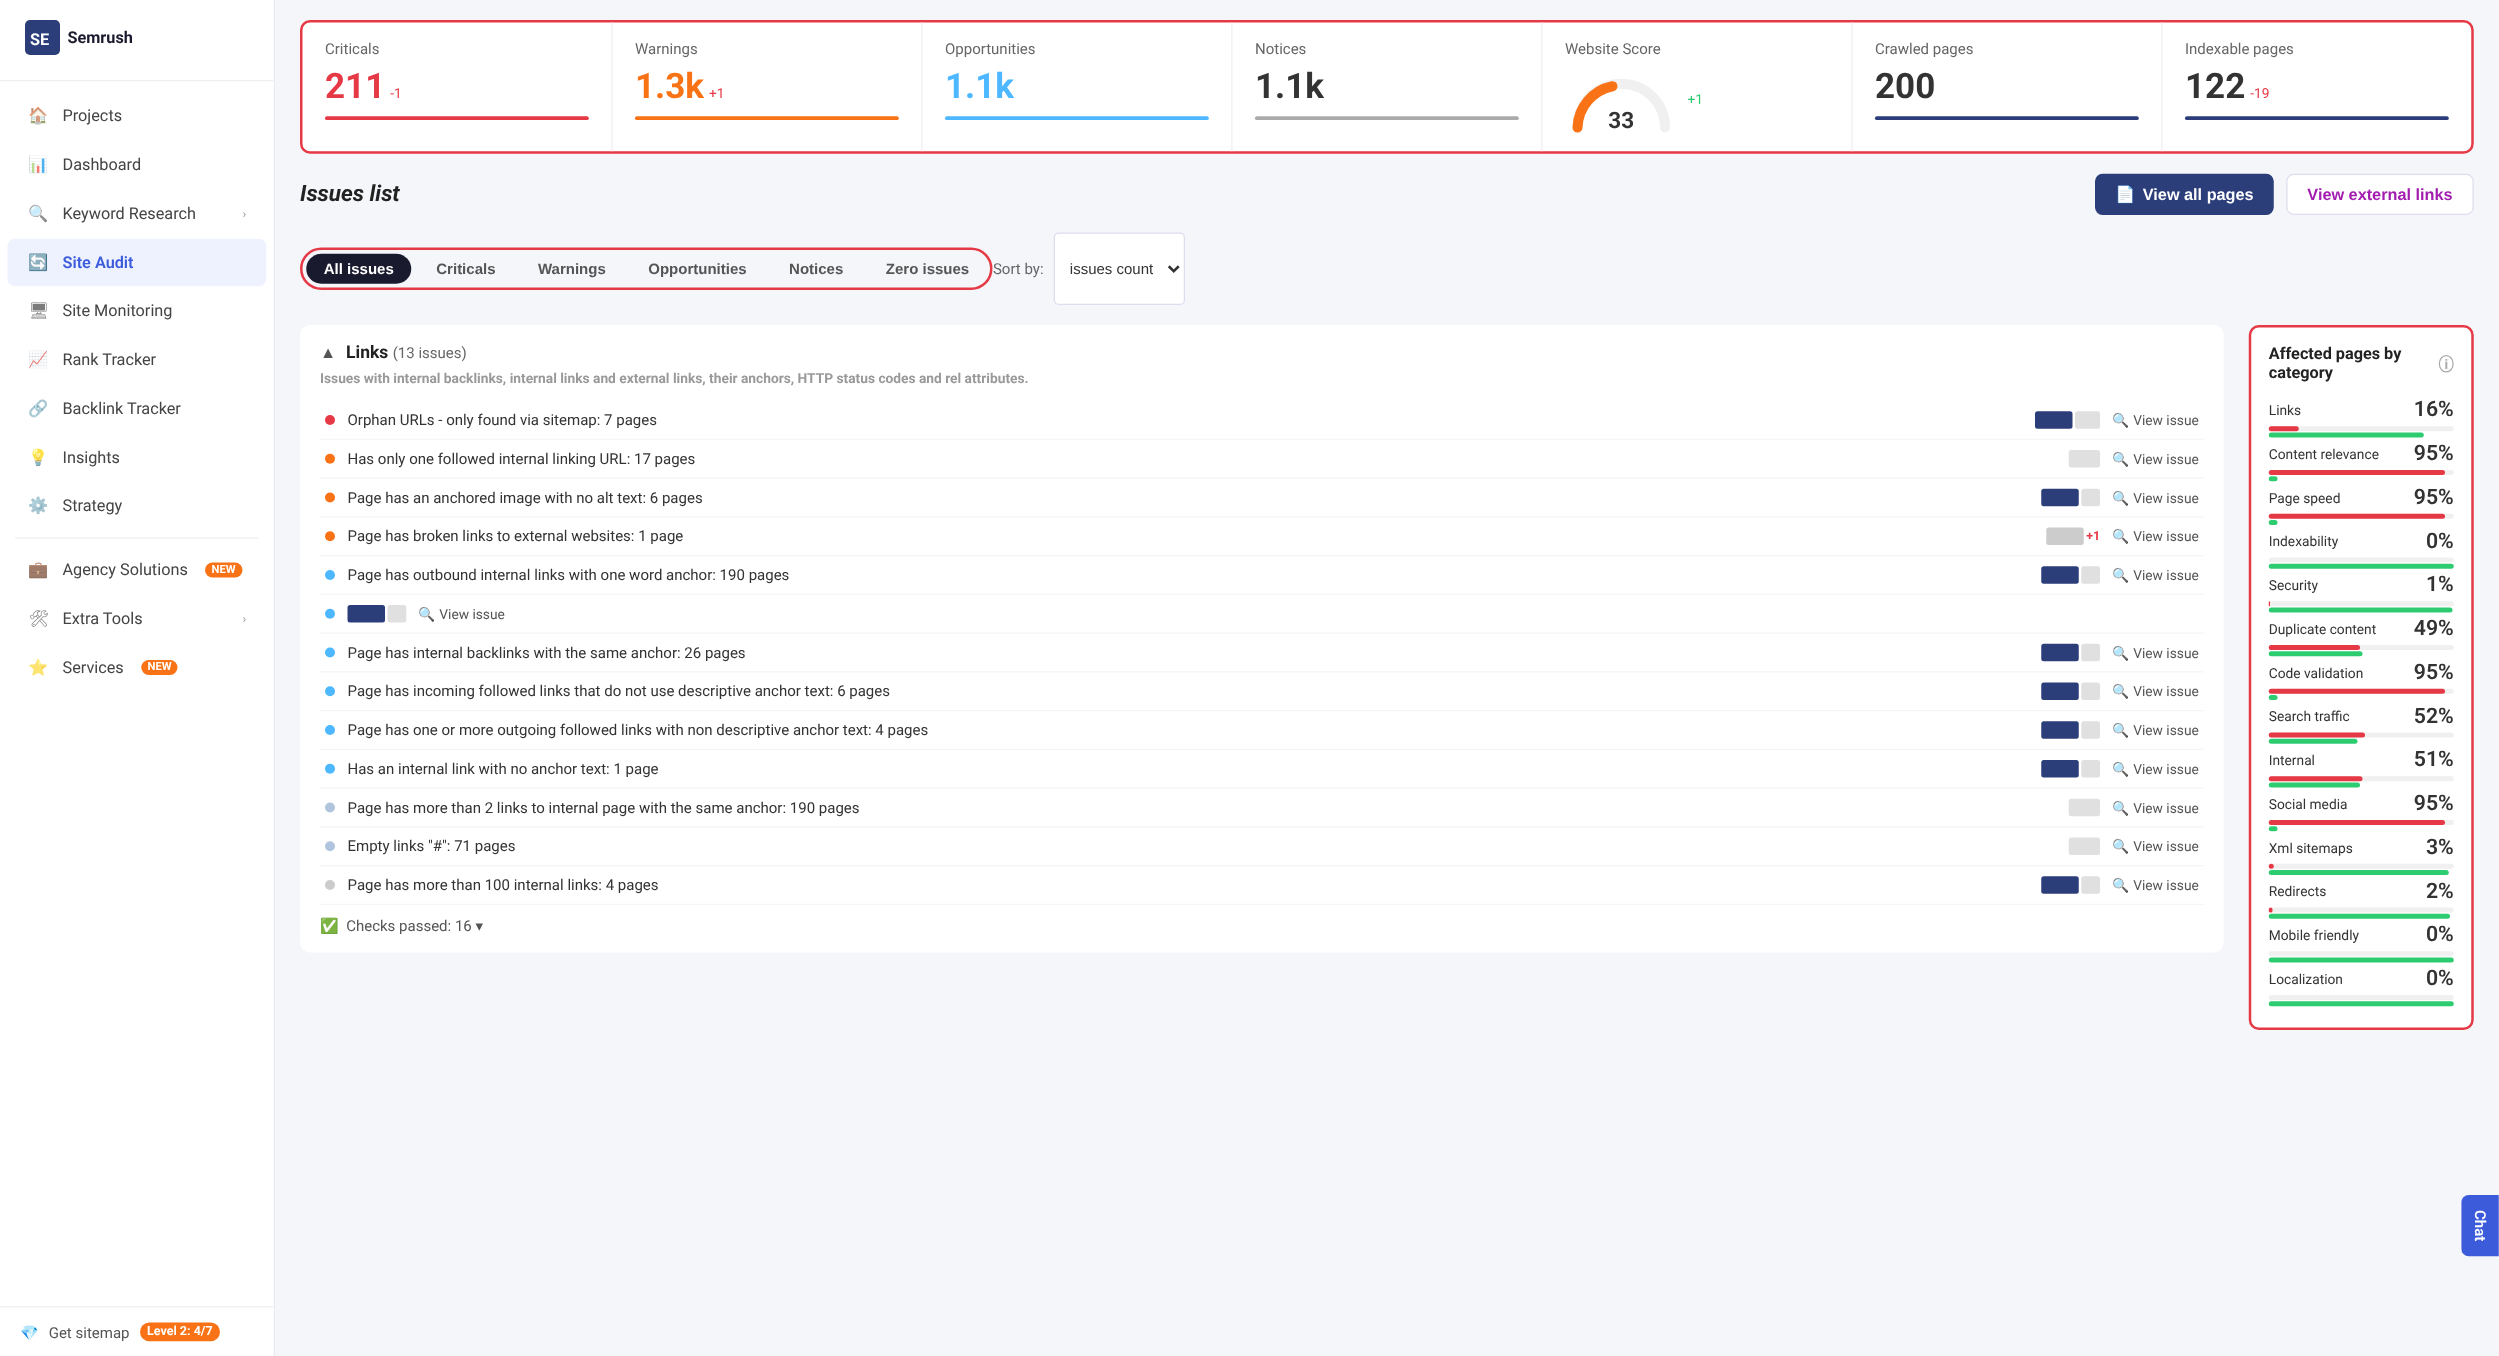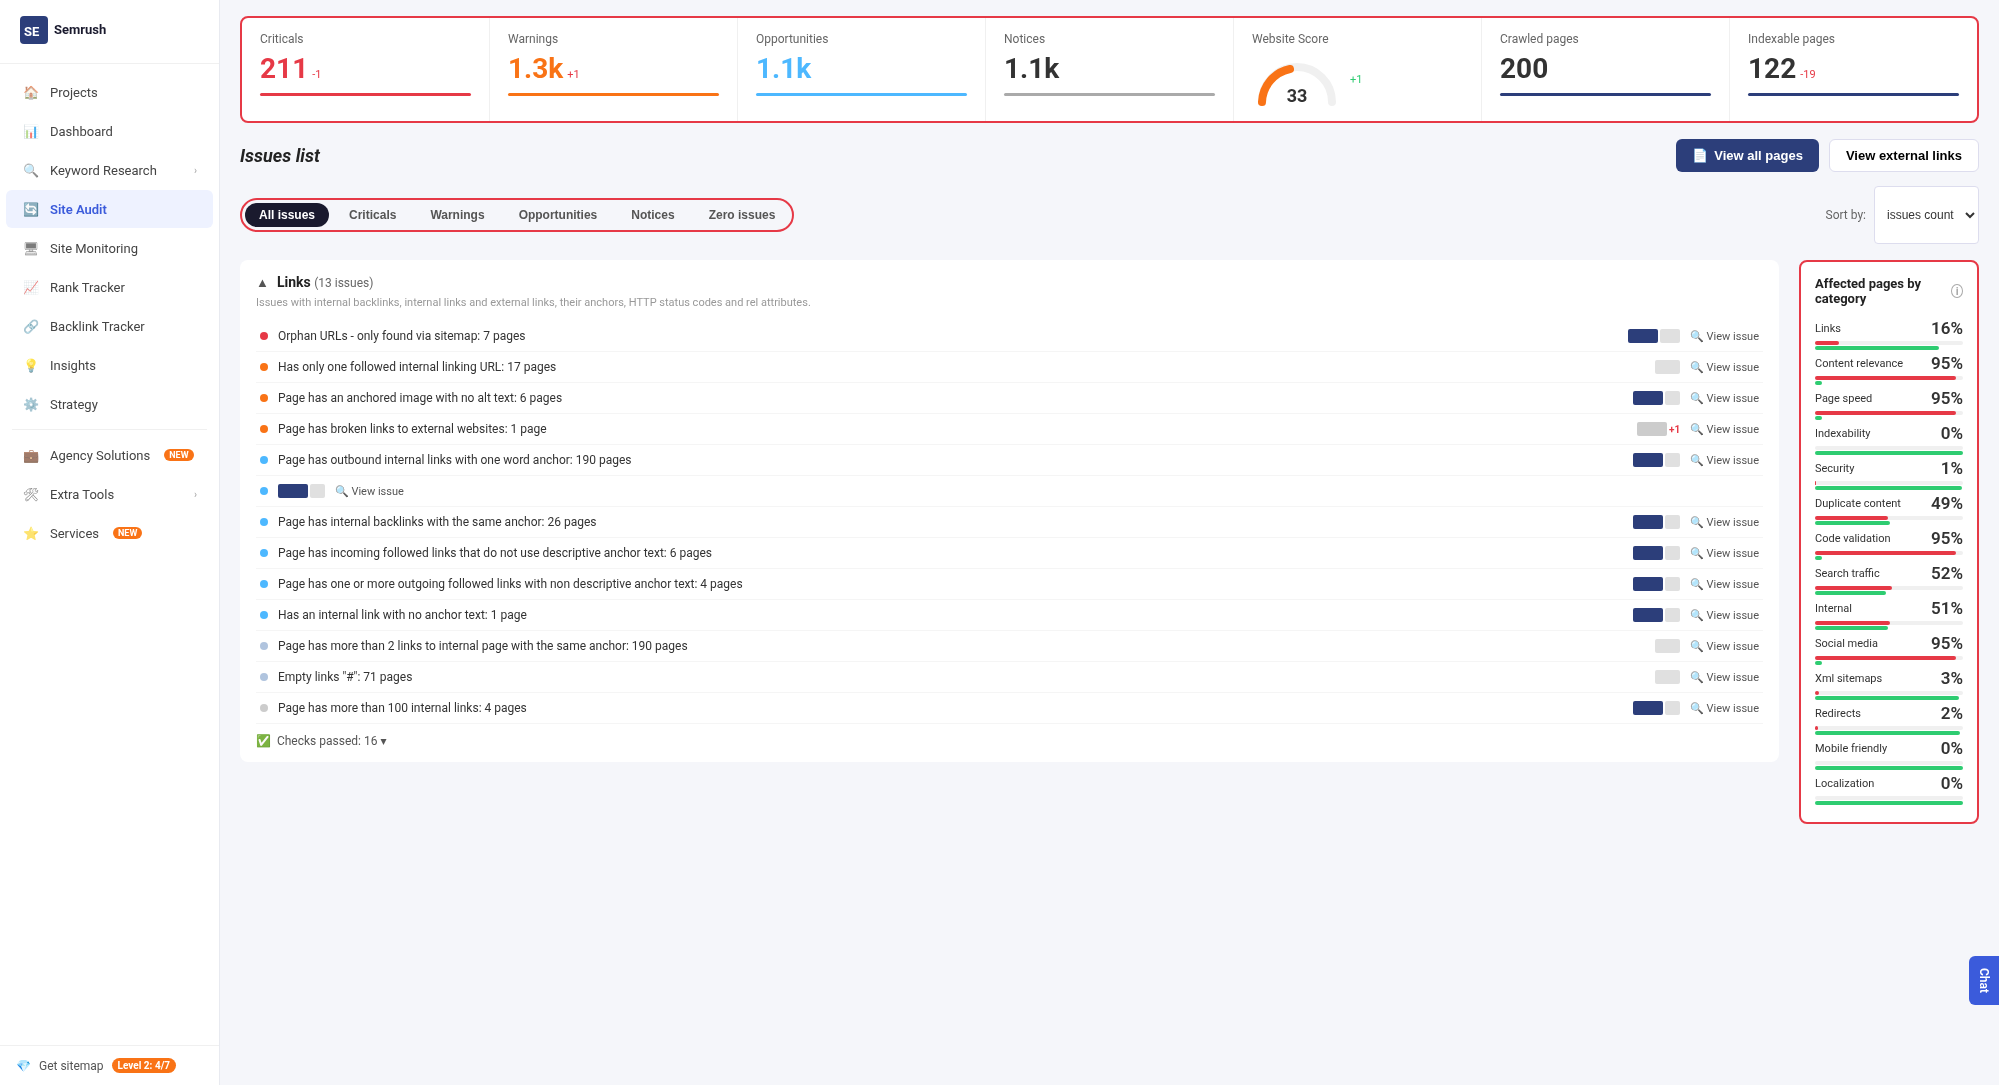--- a/index.html
+++ b/index.html
@@ -41,40 +41,40 @@
     .metric-bar-line.blue { background: #4db8ff; }
     .metric-bar-line.gray { background: #aaa; }
     .metric-bar-line.dark { background: #2c3e7a; }
 
     
     .issues-section { margin: 16px 20px; }
     .issues-header { display: flex; align-items: center; justify-content: space-between; margin-bottom: 14px; }
     .issues-title { font-size: 18px; font-weight: 700; color: #222; font-style: italic; }
     .header-actions { display: flex; gap: 10px; }
     .btn-primary { background: #2c3e7a; color: #fff; border: none; padding: 9px 16px; border-radius: 6px; cursor: pointer; font-size: 13px; font-weight: 600; display: flex; align-items: center; gap: 6px; }
-    .btn-outline { background: #fff; color: #000000; border: 1.5px solid #dde; padding: 0 16px; border-radius: 6px; cursor: pointer; font-size: 13px; font-weight: 600; }
-
-    
-    .filter-row { display: flex; align-items: center; justify-content: space-between; margin-bottom: 16px; }
+    .btn-outline { background: #fff; color: #a21caf; border: 1.5px solid #dde; padding: 0 16px; border-radius: 6px; cursor: pointer; font-size: 13px; font-weight: 600; }
+
+    
+    .filter-row { display: flex; align-items: center; justify-content: flex-start; margin-bottom: 16px; }
     .filter-tabs { display: flex; gap: 6px; border: 2px solid #e63946; border-radius: 20px; padding: 3px; background: transparent; }
     .filter-tab { padding: 5px 14px; border-radius: 14px; border: none; cursor: pointer; font-size: 12px; font-weight: 600; background: transparent; color: #555; }
     .filter-tab.active { background: #1a1a2e; color: #fff; }
     .sort-row { display: flex; align-items: center; gap: 8px; font-size: 12px; color: #666; }
     .sort-select { border: 1px solid #dde; border-radius: 4px; padding: 20px 8px; font-size: 12px; color: #333; background: #fff; }
 
     
     .content-body { display: flex; gap: 20px; }
     .issues-list { flex: 1; }
     .sidebar-right { width: 180px; flex-shrink: 0; }
 
     
     .issues-group { background: #fff; border-radius: 8px; padding: 14px 16px; }
     .group-header { display: flex; align-items: center; gap: 8px; margin-bottom: 6px; }
     .group-title { font-size: 14px; font-weight: 700; color: #222; }
-    .group-desc { font-size: 11px; color: #999; margin-bottom: 12px; }
+    .group-desc { font-size: 11px; color: #999; margin-bottom: 12px; font-weight: bold; }
     .issue-row { display: flex; align-items: center; gap: 10px; padding: 8px 4px; border-bottom: 1px solid #f5f5f5; cursor: pointer; }
     .issue-row:last-child { border-bottom: none; }
     .issue-dot { width: 8px; height: 8px; border-radius: 50%; flex-shrink: 0; }
     .dot-red { background: #e63946; }
     .dot-orange { background: #f97316; }
     .dot-blue { background: #4db8ff; }
     .dot-light { background: #b0c4de; }
     .dot-gray { background: #ccc; }
     .issue-text { flex: 1; font-size: 12px; color: #333; }
     .issue-bars { display: flex; gap: 2px; align-items: center; }

